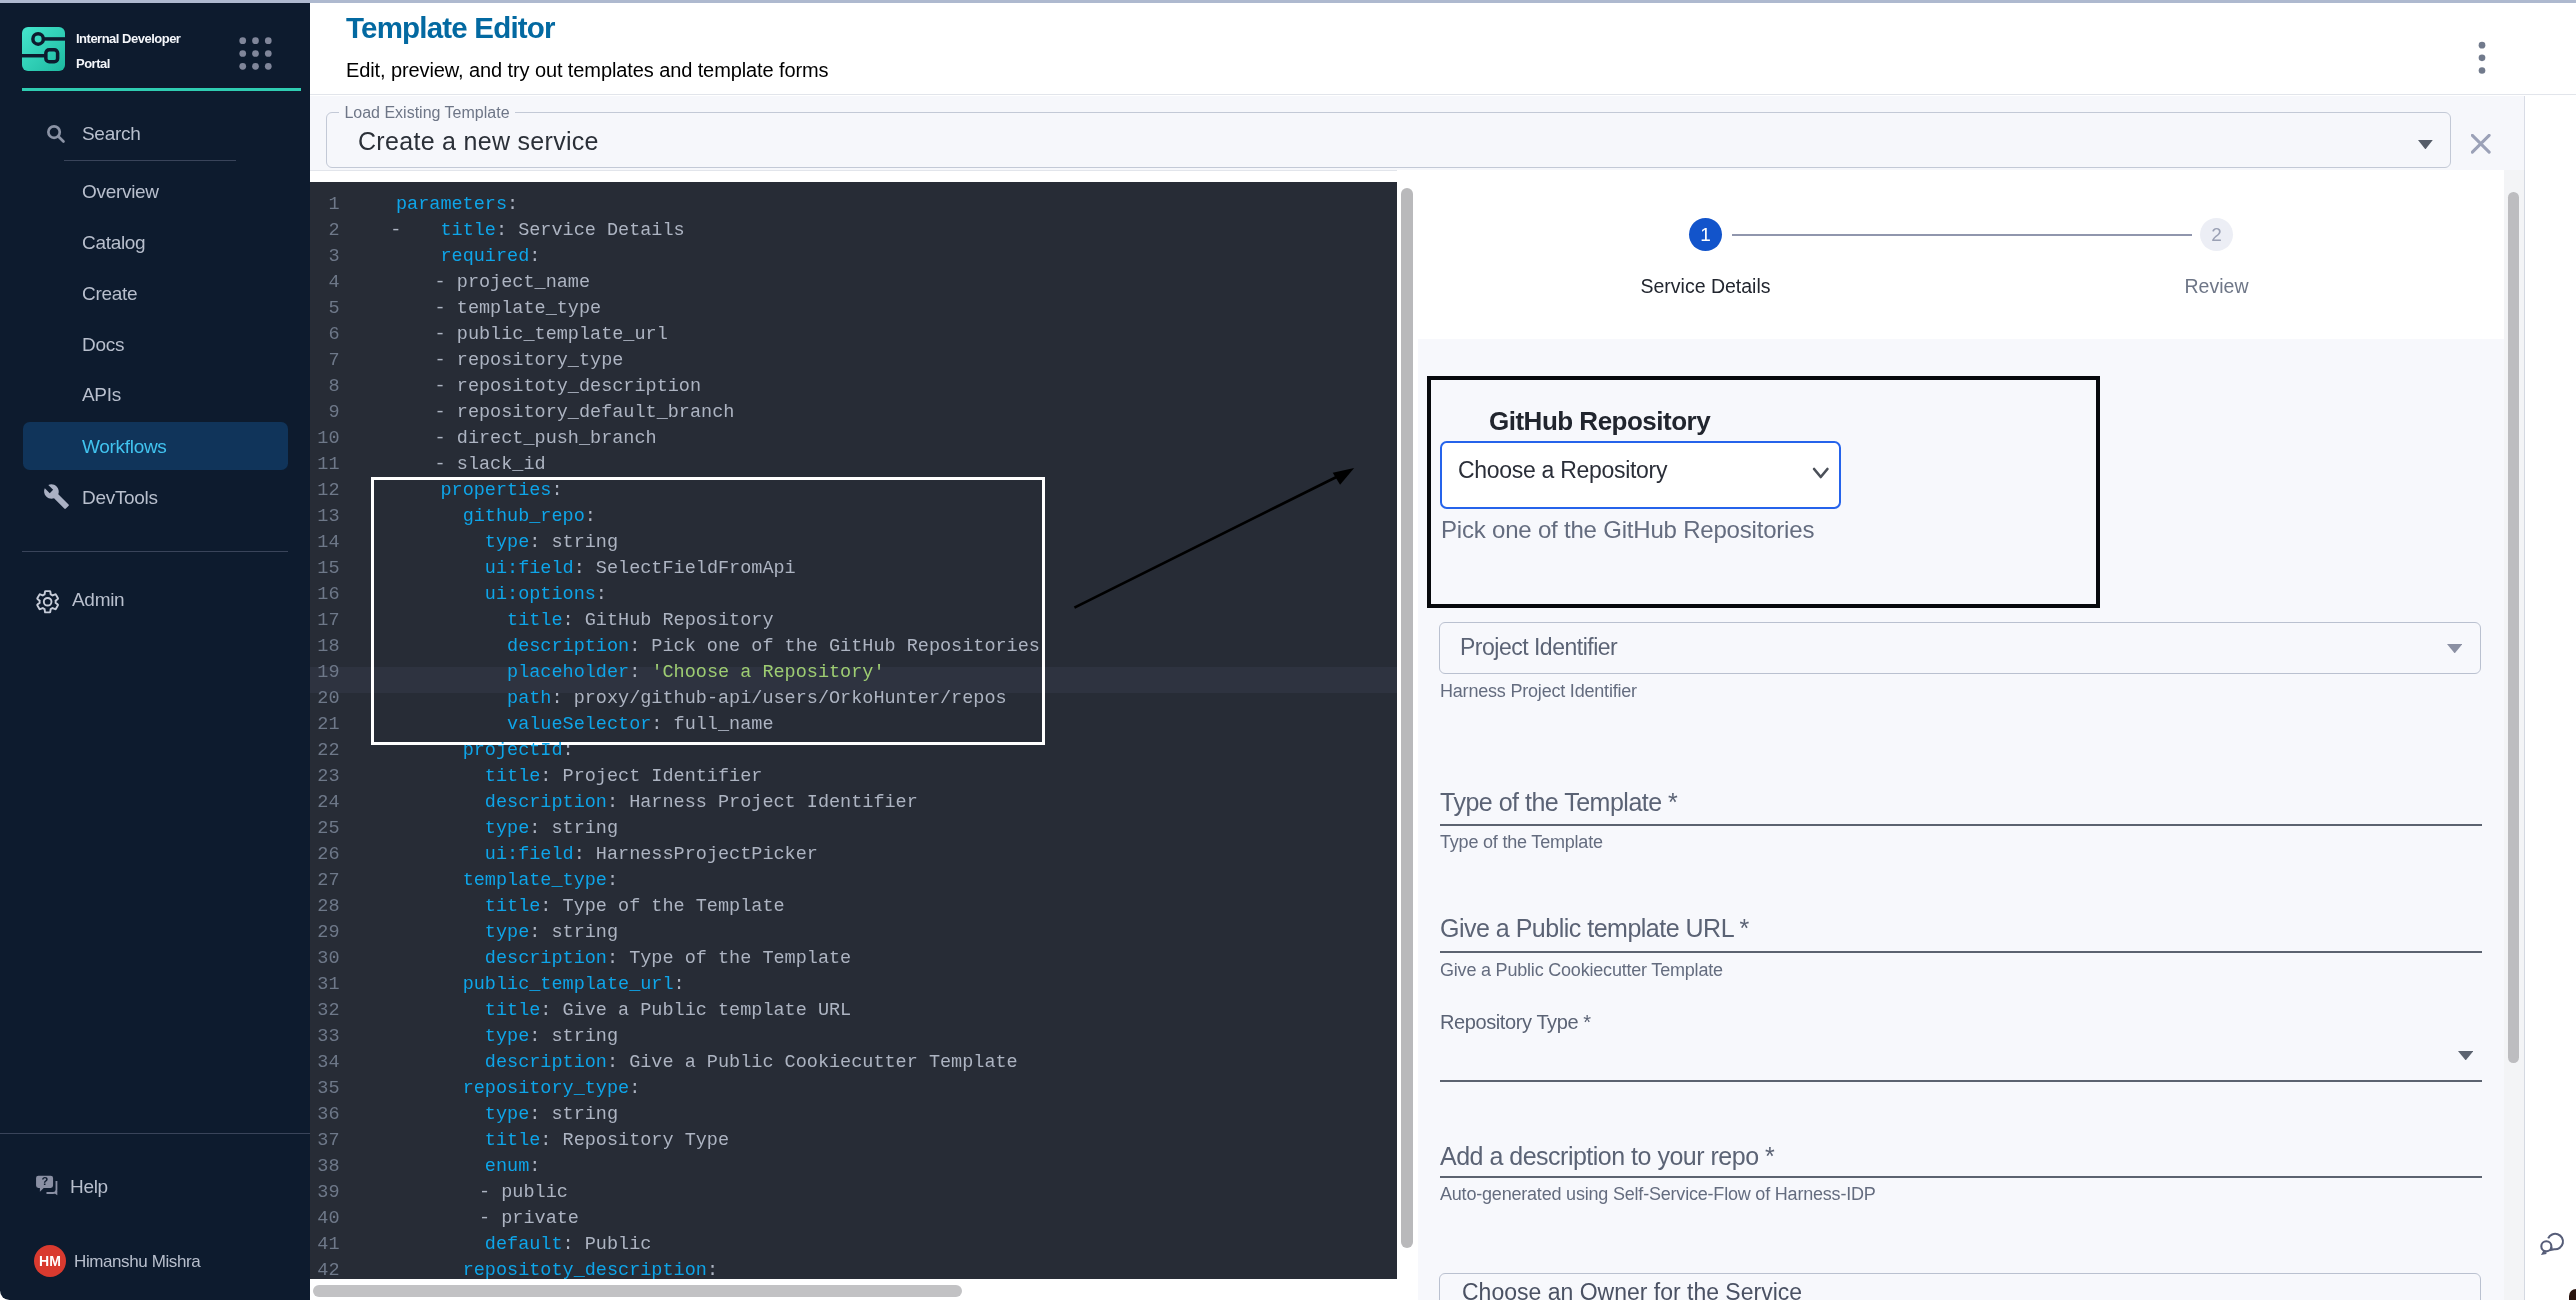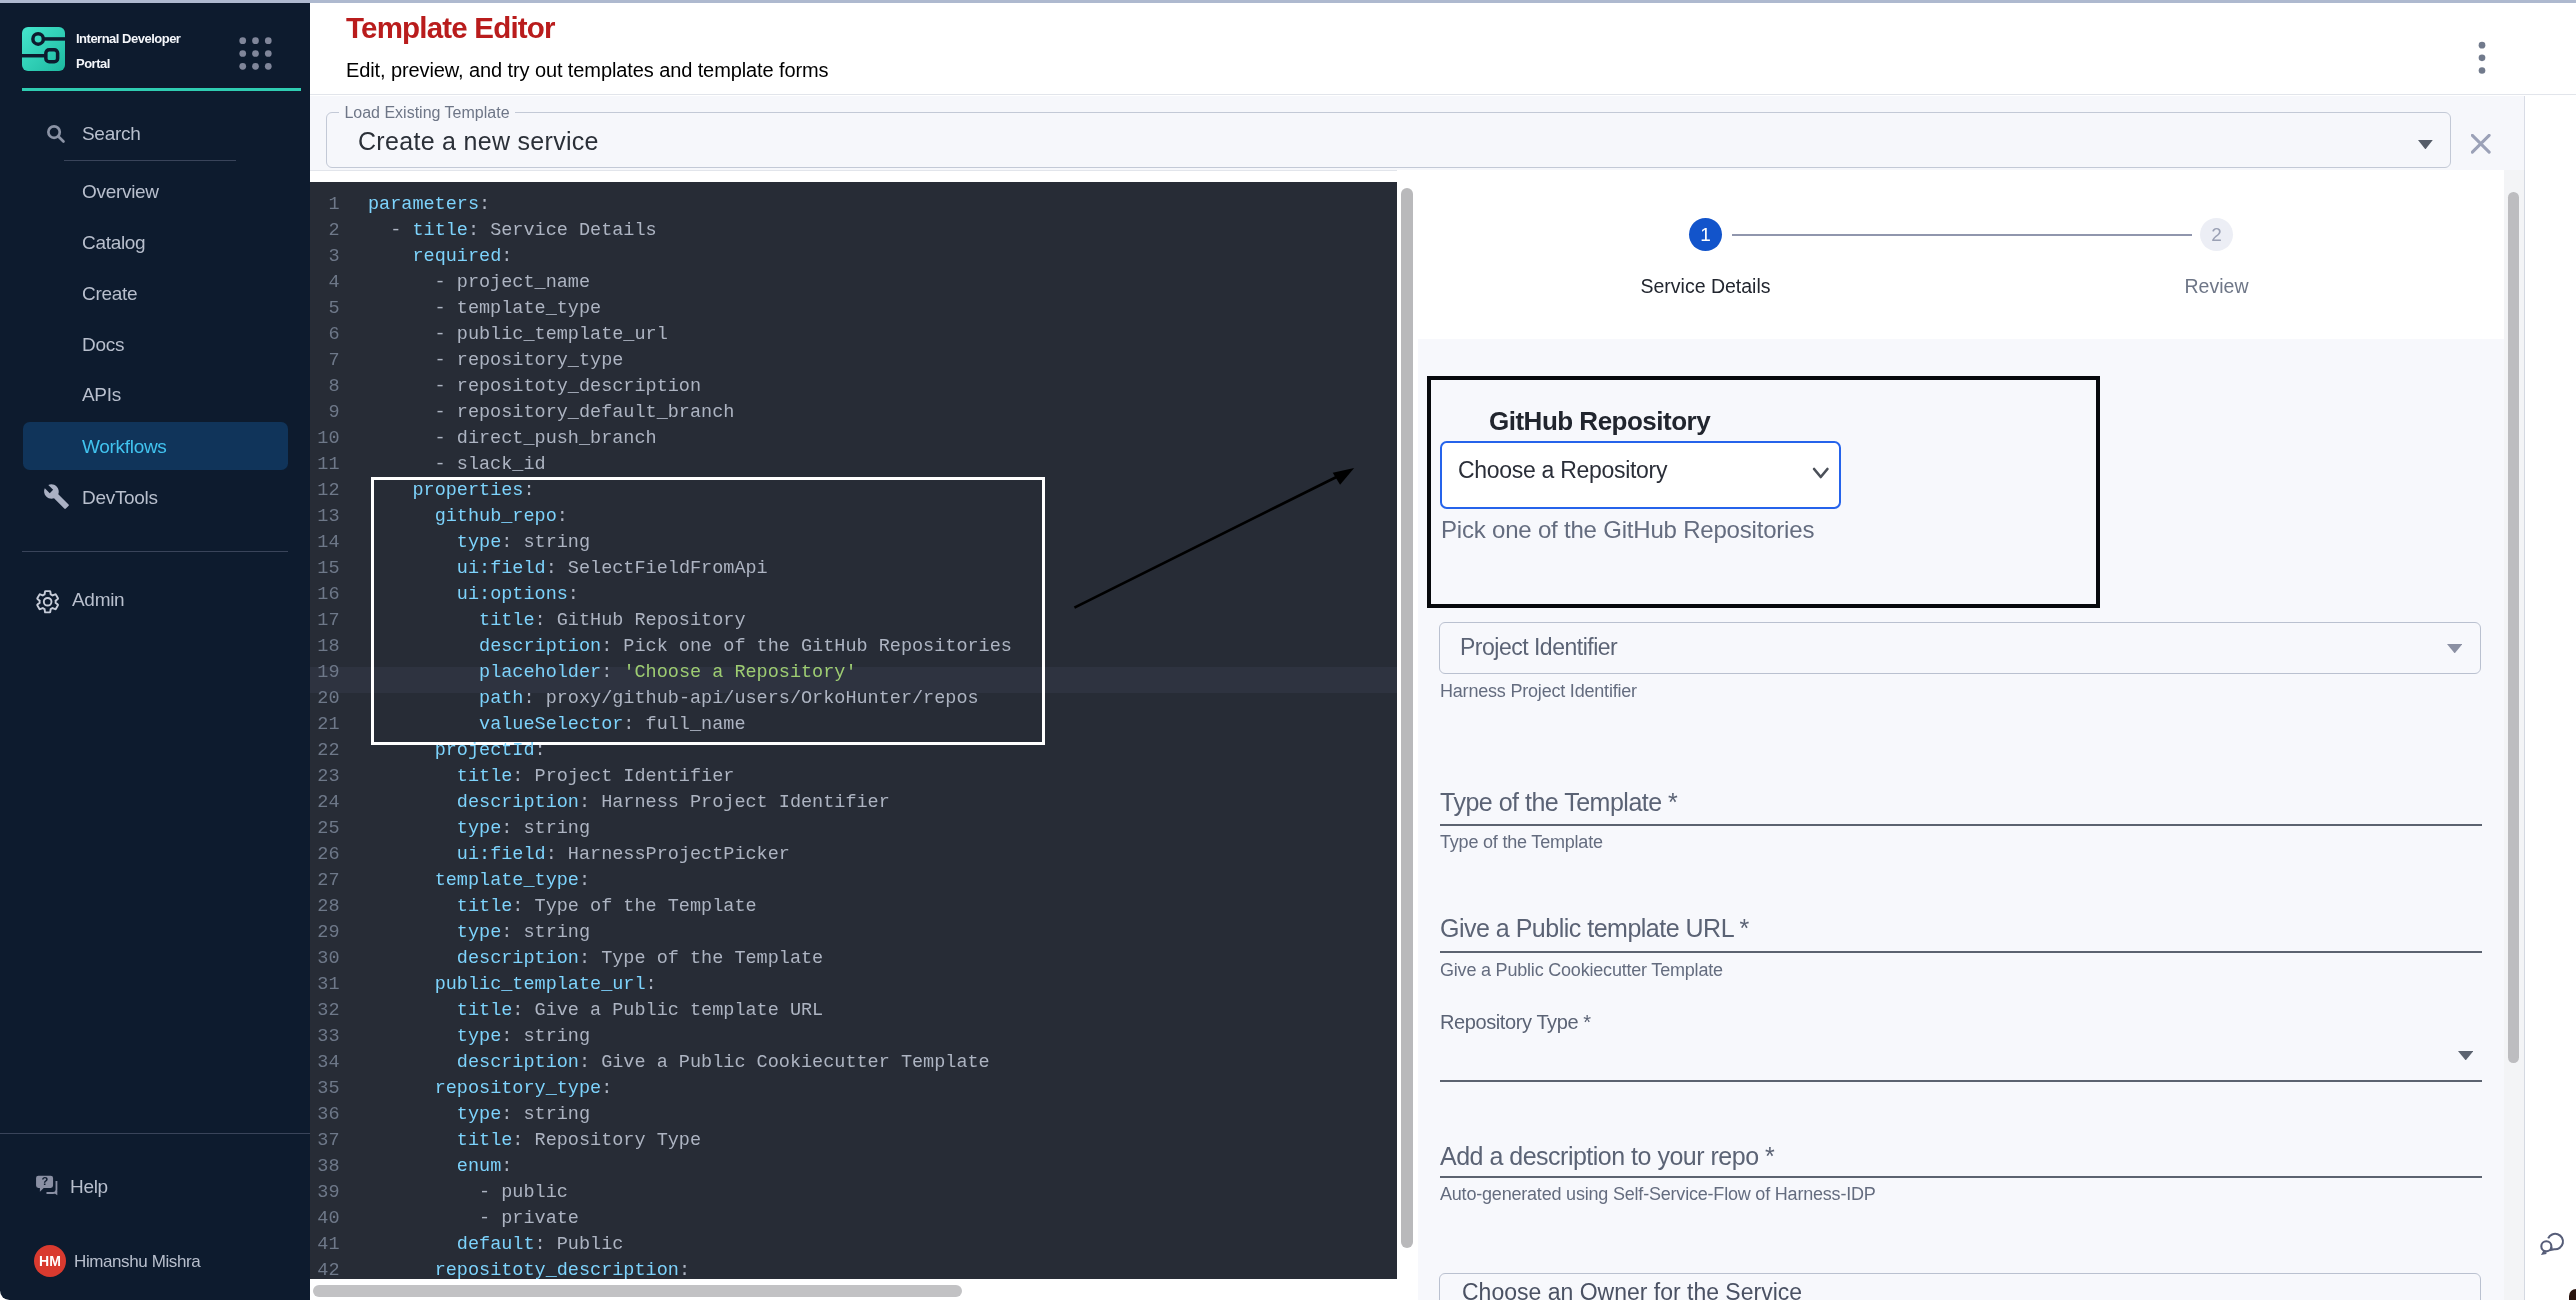--- a/index.html
+++ b/index.html
@@ -16,38 +16,38 @@
   #logo-tile { left:21.5px; top:27px; width:43px; height:44px; border-radius:6px;
      background:linear-gradient(135deg,#45e6cd 0%,#1db9a0 100%); }
   #logo-title { left:76px; top:26px; font-size:13px; font-weight:bold; color:#f4f6fa; line-height:25px; letter-spacing:-0.5px; }
   #tealbar { left:21.5px; top:88px; width:279px; height:3.4px; background:#2fcdb2; }
   #wfpill { left:23px; top:422px; width:265px; height:48px; background:#10345a; border-radius:6.7px; }
   #wftext { left:82px; top:436px; font-size:19px; letter-spacing:-0.3px; color:#41c3ef; }
   .sb-div { position:absolute; height:0.7px; background:#39445a; }
 
   
   #hdr { left:310px; top:3.4px; width:2266px; height:92px; background:#fff; border-bottom:0.7px solid #e2e5eb; }
-  #hdr-title { left:346px; top:10.7px; font-size:29.5px; letter-spacing:-0.8px; font-weight:bold; color:#b91c1c; }
+  #hdr-title { left:346px; top:10.7px; font-size:29.5px; letter-spacing:-0.8px; font-weight:bold; color:#0369a1; }
   #hdr-sub { left:346px; top:59px; font-size:20px; letter-spacing:-0.1px; color:#000000; }
 
   
   #band { left:310px; top:96px; width:2215px; height:75px; background:#f6f7fb; border-bottom:0.7px solid #e2e5eb; border-right:0.7px solid #d8dce6; }
   #band2 { left:2443px; top:170px; width:82px; height:16px; background:#f6f7fb; }
   #fieldset { left:326px; top:112px; width:2125px; height:56px; border:1.3px solid #c3c9d6; border-radius:6px; }
   #fieldset-label { left:339px; top:104px; background:#f6f7fb; padding:0 5.4px; font-size:16px; color:#6e7687; }
   #fieldset-value { left:358px; top:127px; font-size:25px; letter-spacing:0.3px; color:#2b3038; }
 
   
   #editor { left:310px; top:182px; width:1087px; height:1097px; background:#272c36; overflow:hidden; }
   #activeline { left:0px; top:485px; width:1087px; height:26px; background:#2e3340; }
   #hlbox { left:61px; top:295px; width:674px; height:268px; border:3.4px solid #ffffff; }
   pre.code { font-family:"Liberation Mono", monospace; font-size:18.5px; line-height:26px; }
   #gutter { left:0px; top:10px; width:29.5px; text-align:right; color:#6e7889; }
   #codebody { left:58px; top:10px; color:#adb4c2; }
-  .k { color:#7dd3fc; }
+  .k { color:#0ea5e9;margin-left:28px; }
   .s { color:#9ecd72; }
   #ed-vsb { left:1397px; top:170px; width:21.5px; height:1130px; background:#ffffff; }
   #ed-vsb-thumb { left:1401px; top:188px; width:12px; height:1060px; background:#b9b9bb; border-radius:6px; }
   #ed-hsb { left:310px; top:1279px; width:1108px; height:21.5px; background:#ffffff; }
   #ed-hsb-thumb { left:313px; top:1285px; width:649px; height:12px; background:#c2c2c4; border-radius:6px; }
 
   
   #pane { left:1418px; top:170px; width:1086px; height:1130px; background:#fff; }
   #pane-grey { left:1418px; top:339px; width:1086px; height:962px; background:#f7f8fc; }
   .circ { position:absolute; width:33px; height:33px; border-radius:50%; text-align:center; line-height:33px; font-size:19px; }

